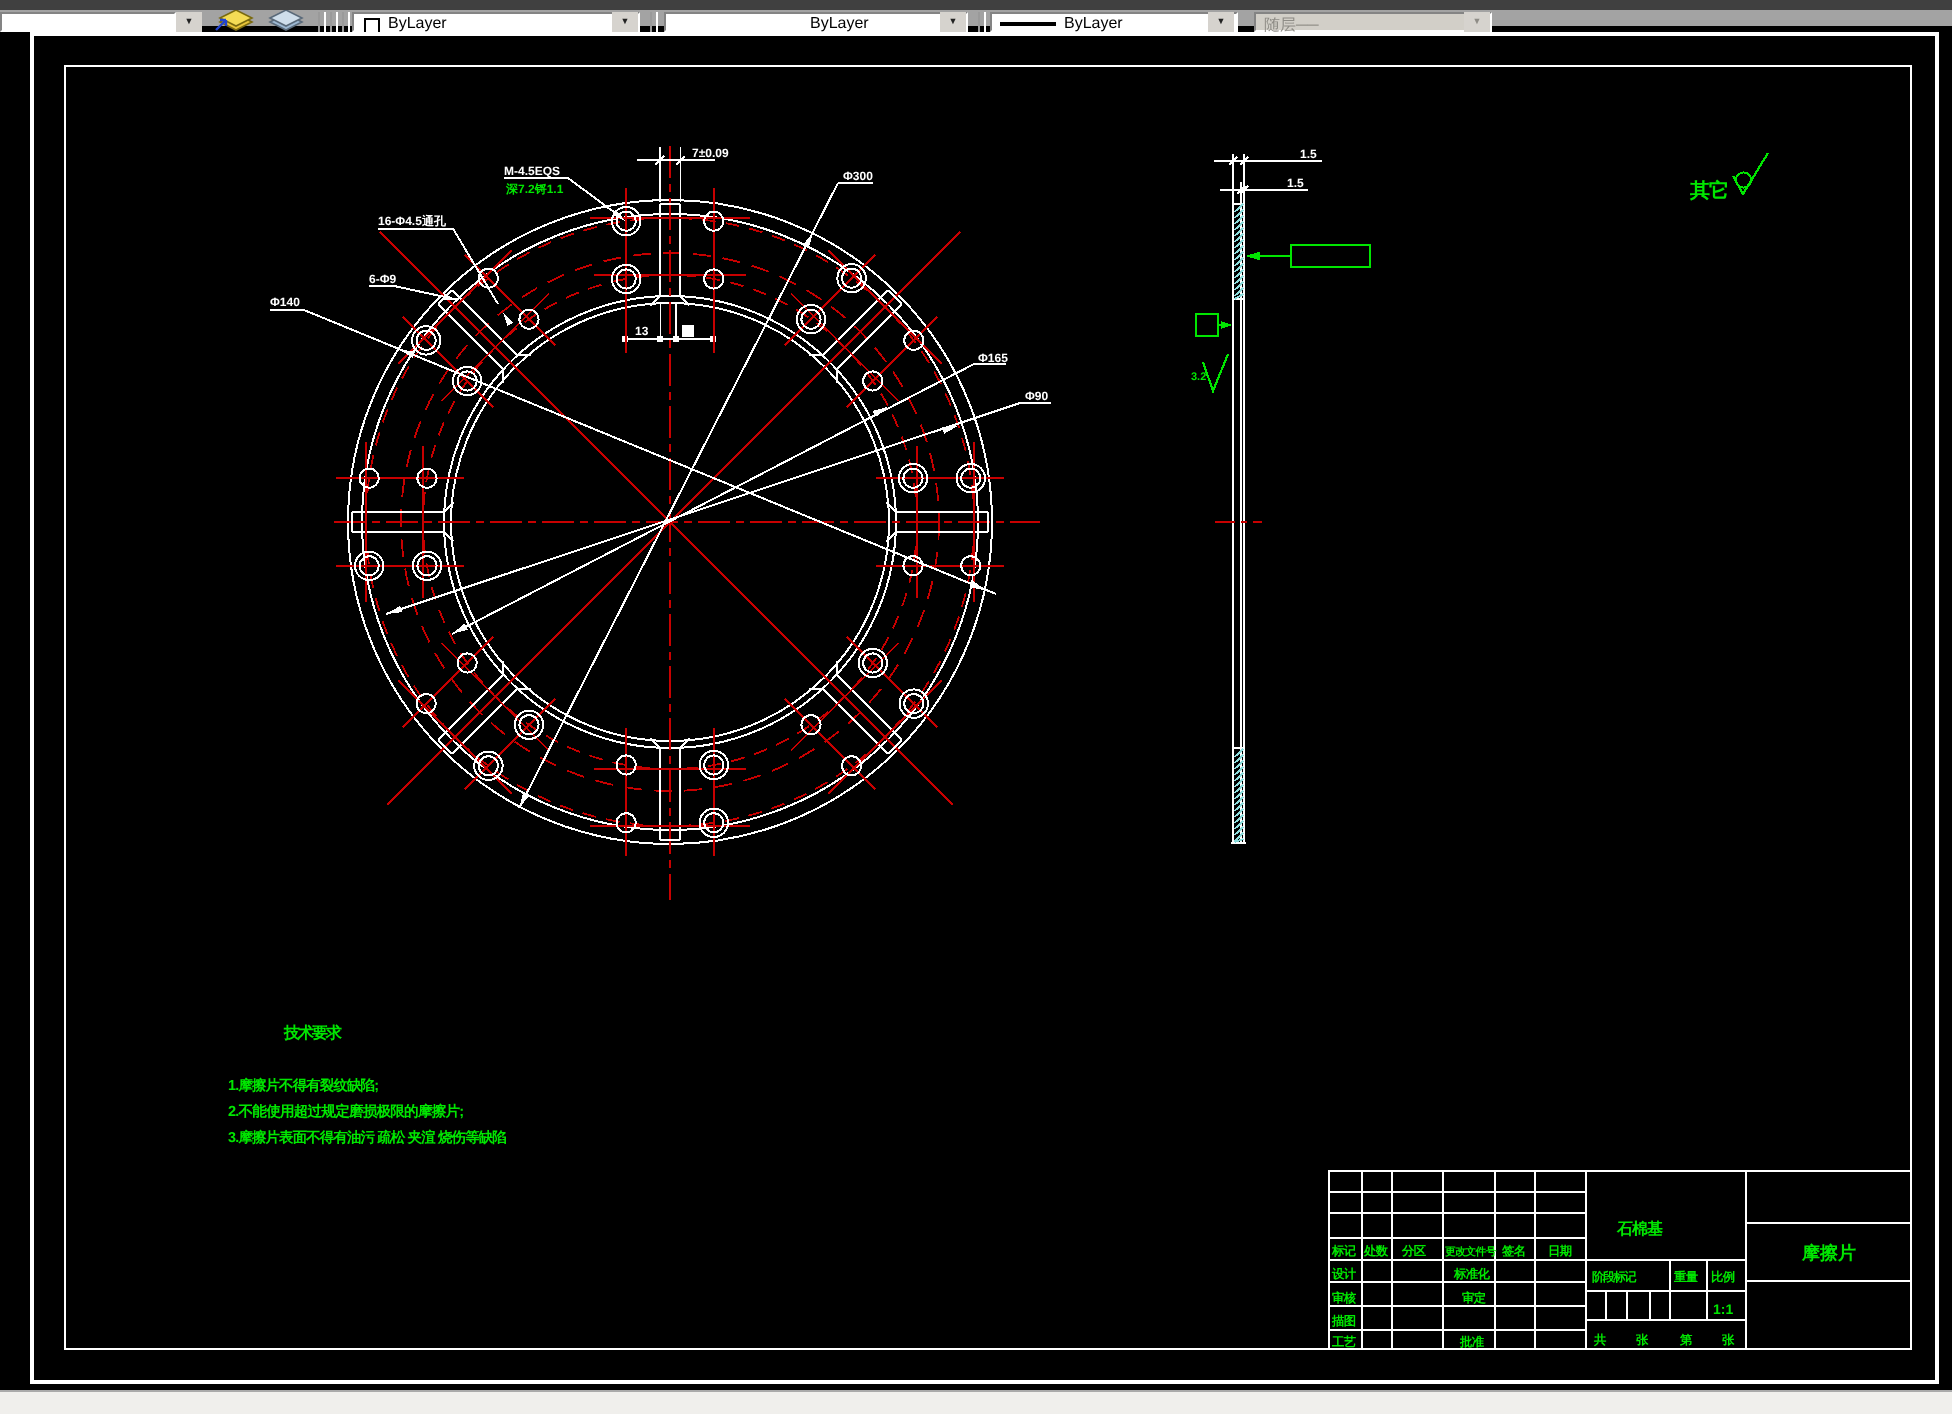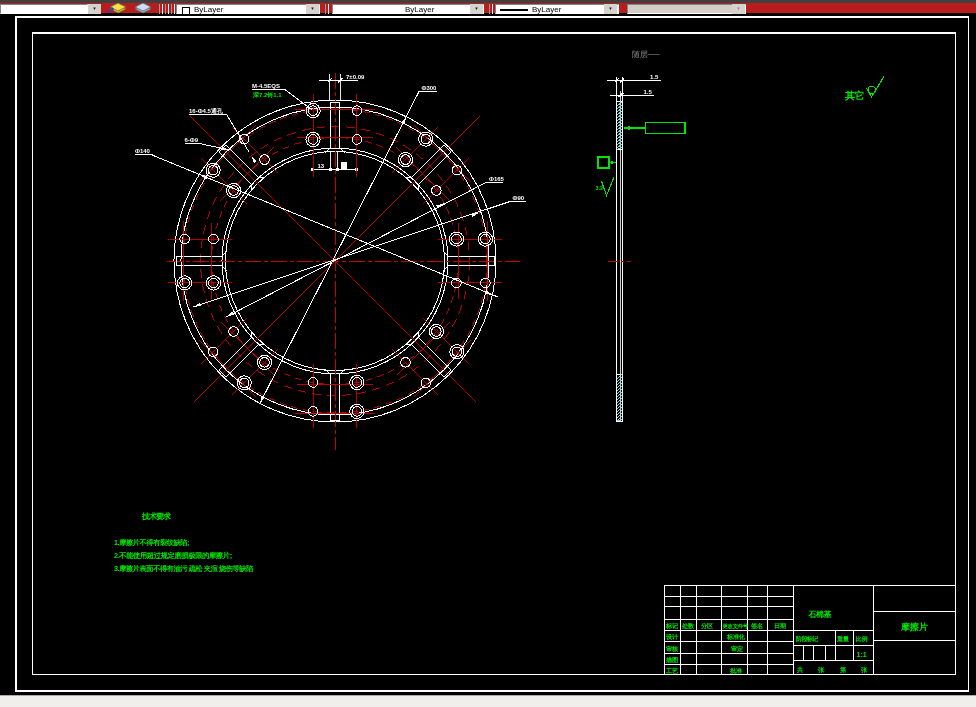--- a/index.html
+++ b/index.html
@@ -1,15 +1,15 @@
 <!DOCTYPE html>
 <html><head><meta charset="utf-8"><style>
 html,body{margin:0;padding:0;width:976px;height:707px;background:#000;overflow:hidden;font-family:"Liberation Sans", sans-serif;}
 body>*{will-change:transform;}
-#tb{position:absolute;left:0;top:0;width:976px;height:13px;background:#b91c1c;border-top:3px solid #404040;box-sizing:border-box;}
+#tb{position:absolute;left:0;top:0;width:976px;height:13px;background:#a3a3a3;border-top:5px solid #404040;box-sizing:border-box;}
 .cb{position:absolute;top:1px;height:10px;background:#fff;border-top:1px solid #848484;border-left:1px solid #848484;border-bottom:1px solid #fff;border-right:1px solid #fff;box-sizing:border-box;font-size:8px;color:#000;}
 .ar{position:absolute;top:1px;width:13px;height:10px;background:#d6d3ce;text-align:center;line-height:10px;font-size:4.5px;color:#222;}
 .sep{position:absolute;top:1px;height:10px;width:2px;border-left:1px solid #9a9a9a;border-right:1px solid #fff;}
 #bot{position:absolute;left:0;top:695px;width:976px;height:12px;background:#f0efec;border-top:1px solid #aaa;box-sizing:border-box;}
 </style></head><body>
 <div id="tb">
  <div class="cb" style="left:0;width:88px;"></div>
  <div class="ar" style="left:88px;">▼</div>
  <svg style="position:absolute;left:106px;top:0" width="50" height="12">
    <g>
@@ -35,21 +35,21 @@
       <span style="position:absolute;left:72px;top:0px;">ByLayer</span>
     </div>
  <div class="ar" style="left:470px;">▼</div>
  <div class="sep" style="left:489px;"></div>
  <div class="cb" style="left:495px;width:124px;">
    <span style="position:absolute;left:4px;top:4px;width:28px;height:2px;background:#000;"></span>
    <span style="position:absolute;left:36px;top:0px;">ByLayer</span>
  </div>
  <div class="ar" style="left:604px;">▼</div>
  <div class="cb" style="left:627px;width:119px;background:#d2cfc8;">
-      <span style="position:absolute;left:4px;top:0px;color:#8e8c86;margin-top:44px;">随层──</span>
+      <span style="position:absolute;left:4px;top:0px;color:#8e8c86;">随层──</span>
     </div>
  <div class="ar" style="left:732px;color:#8e8c86;">▼</div>
 </div>
 <svg width="976" height="707" viewBox="0 0 976 707" shape-rendering="crispEdges" style="position:absolute;left:0;top:0">
 <rect x="16" y="17" width="952.5" height="674" fill="none" stroke="#ffffff" stroke-width="1.6"></rect>
 <rect x="32.5" y="33" width="923" height="641.5" fill="none" stroke="#ffffff" stroke-width="1.2"></rect>
 <circle cx="335.0" cy="261.0" r="161.0" fill="none" stroke="#ffffff" stroke-width="1.0"></circle>
 <circle cx="335.0" cy="261.0" r="154.0" fill="none" stroke="#ffffff" stroke-width="1.0"></circle>
 <circle cx="335.0" cy="261.0" r="113.0" fill="none" stroke="#ffffff" stroke-width="1.0"></circle>
 <circle cx="335.0" cy="261.0" r="109.5" fill="none" stroke="#ffffff" stroke-width="1.0"></circle>

